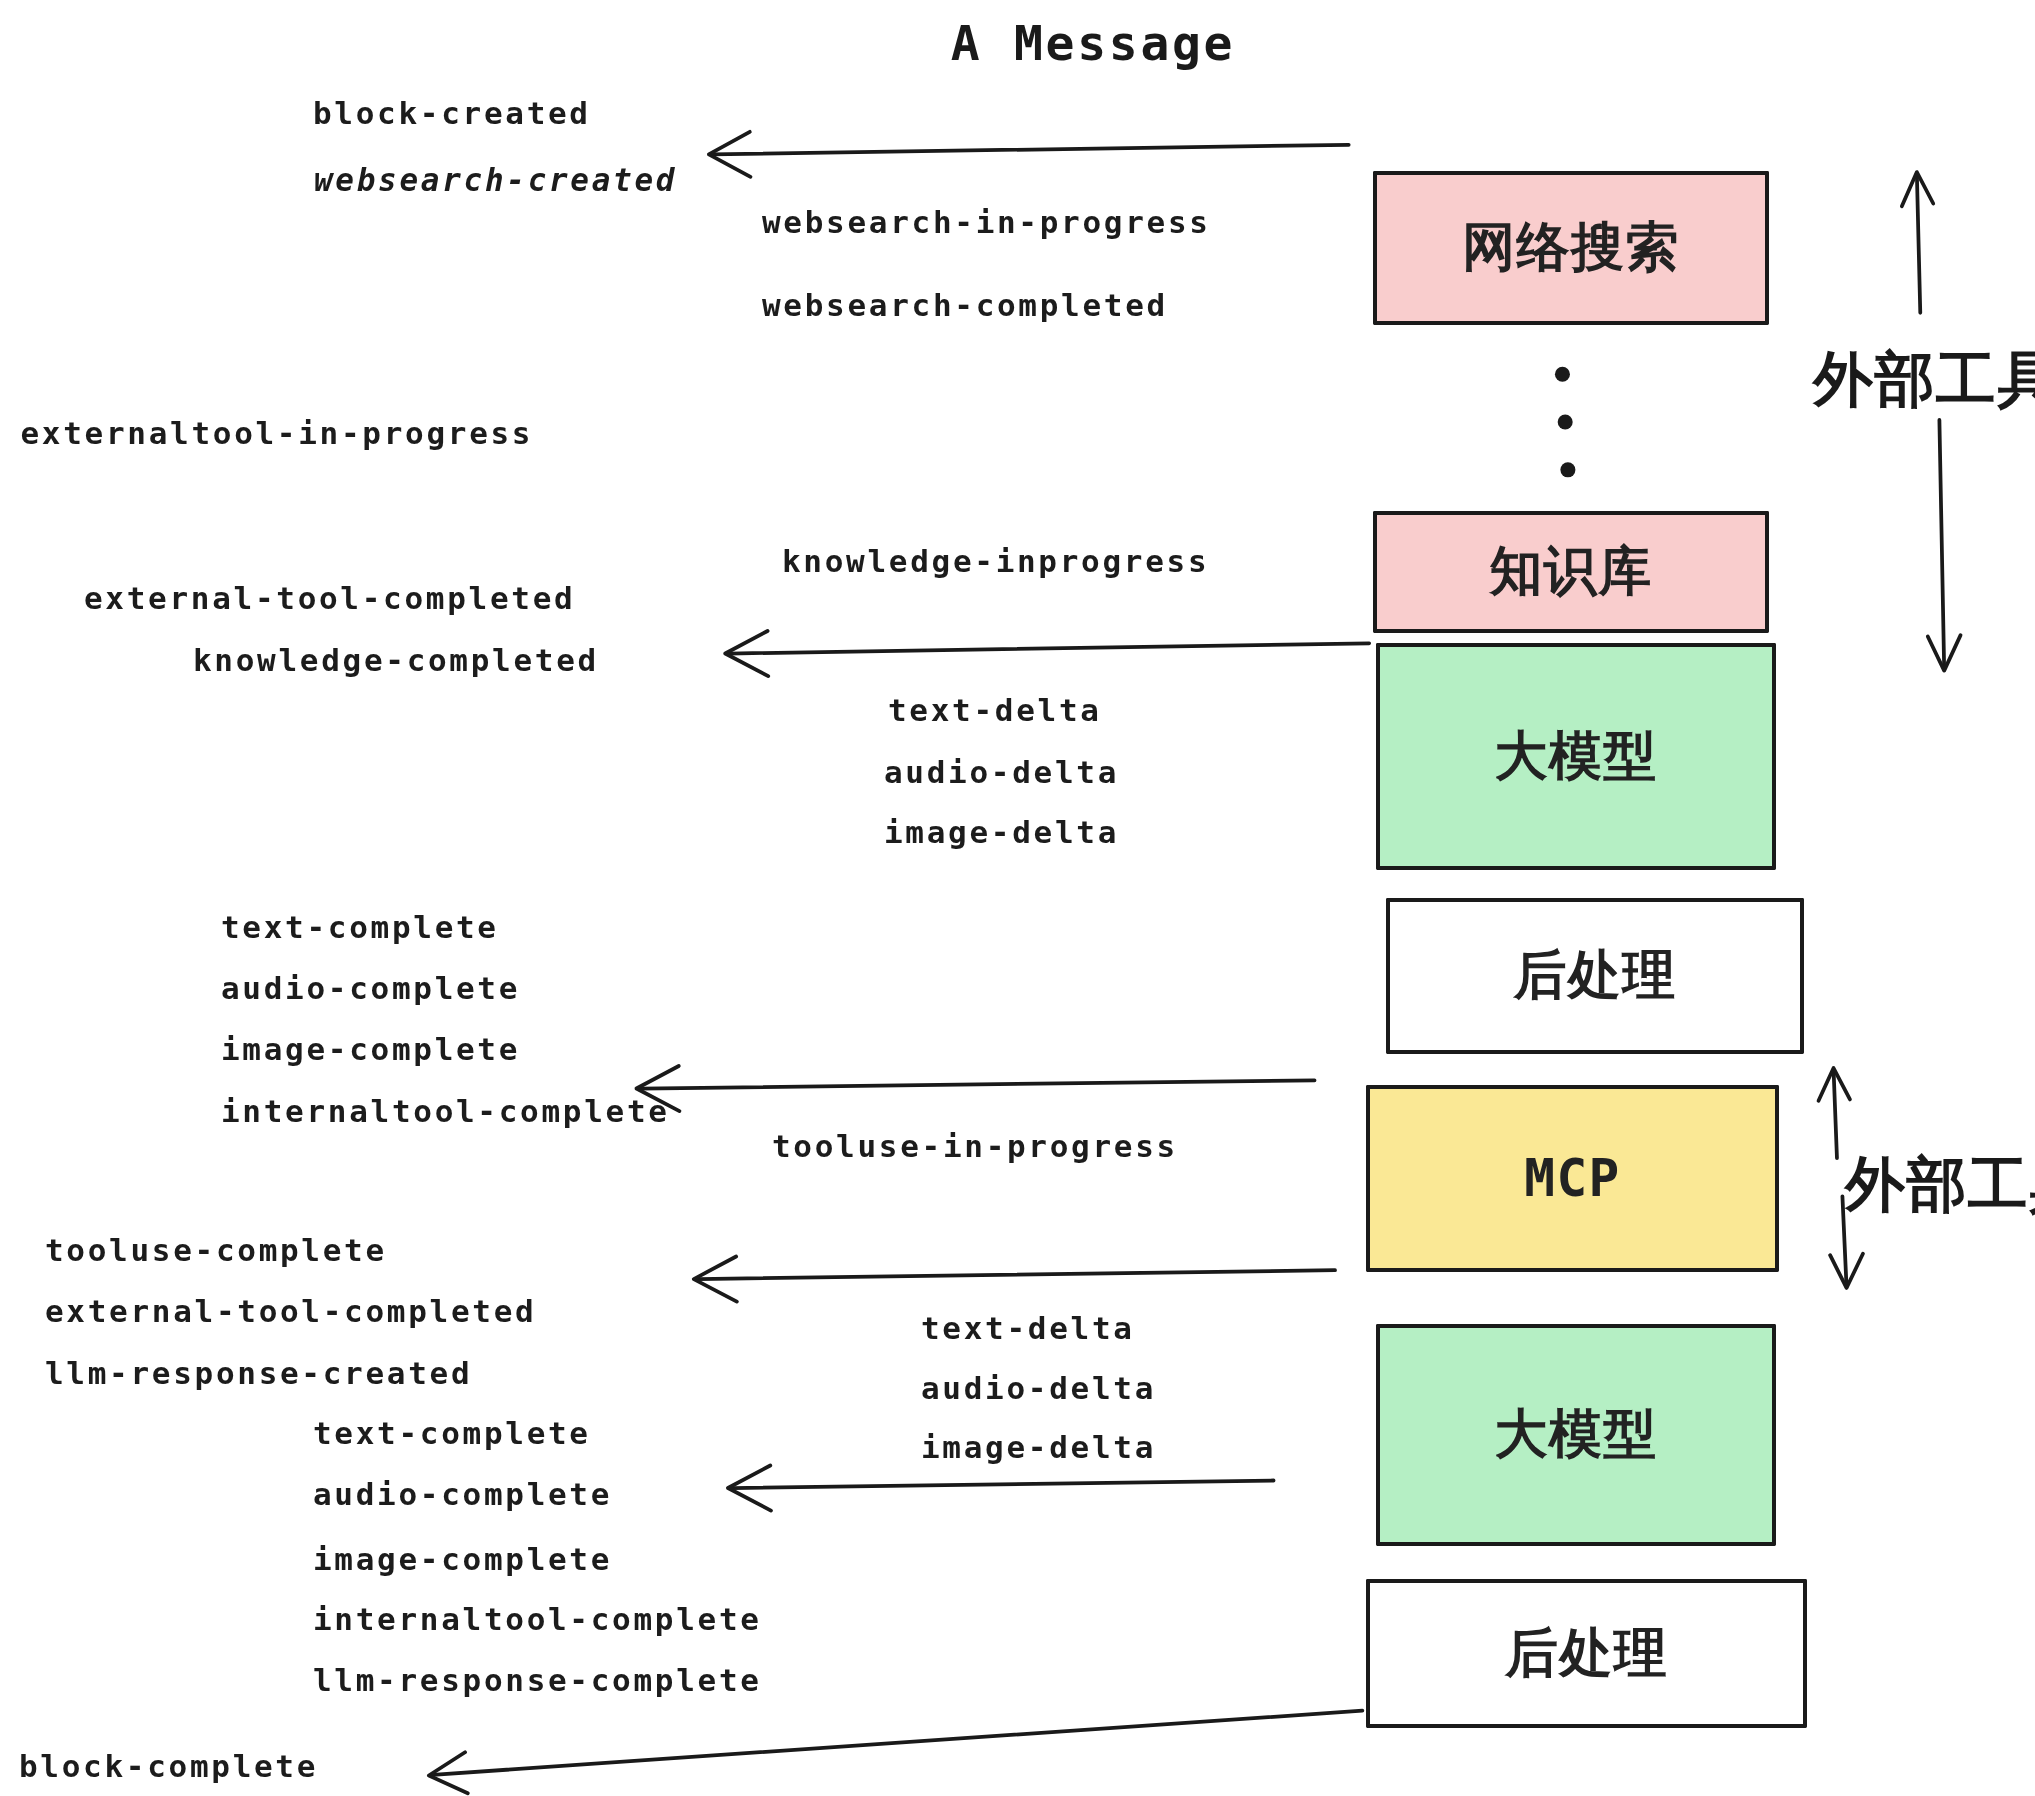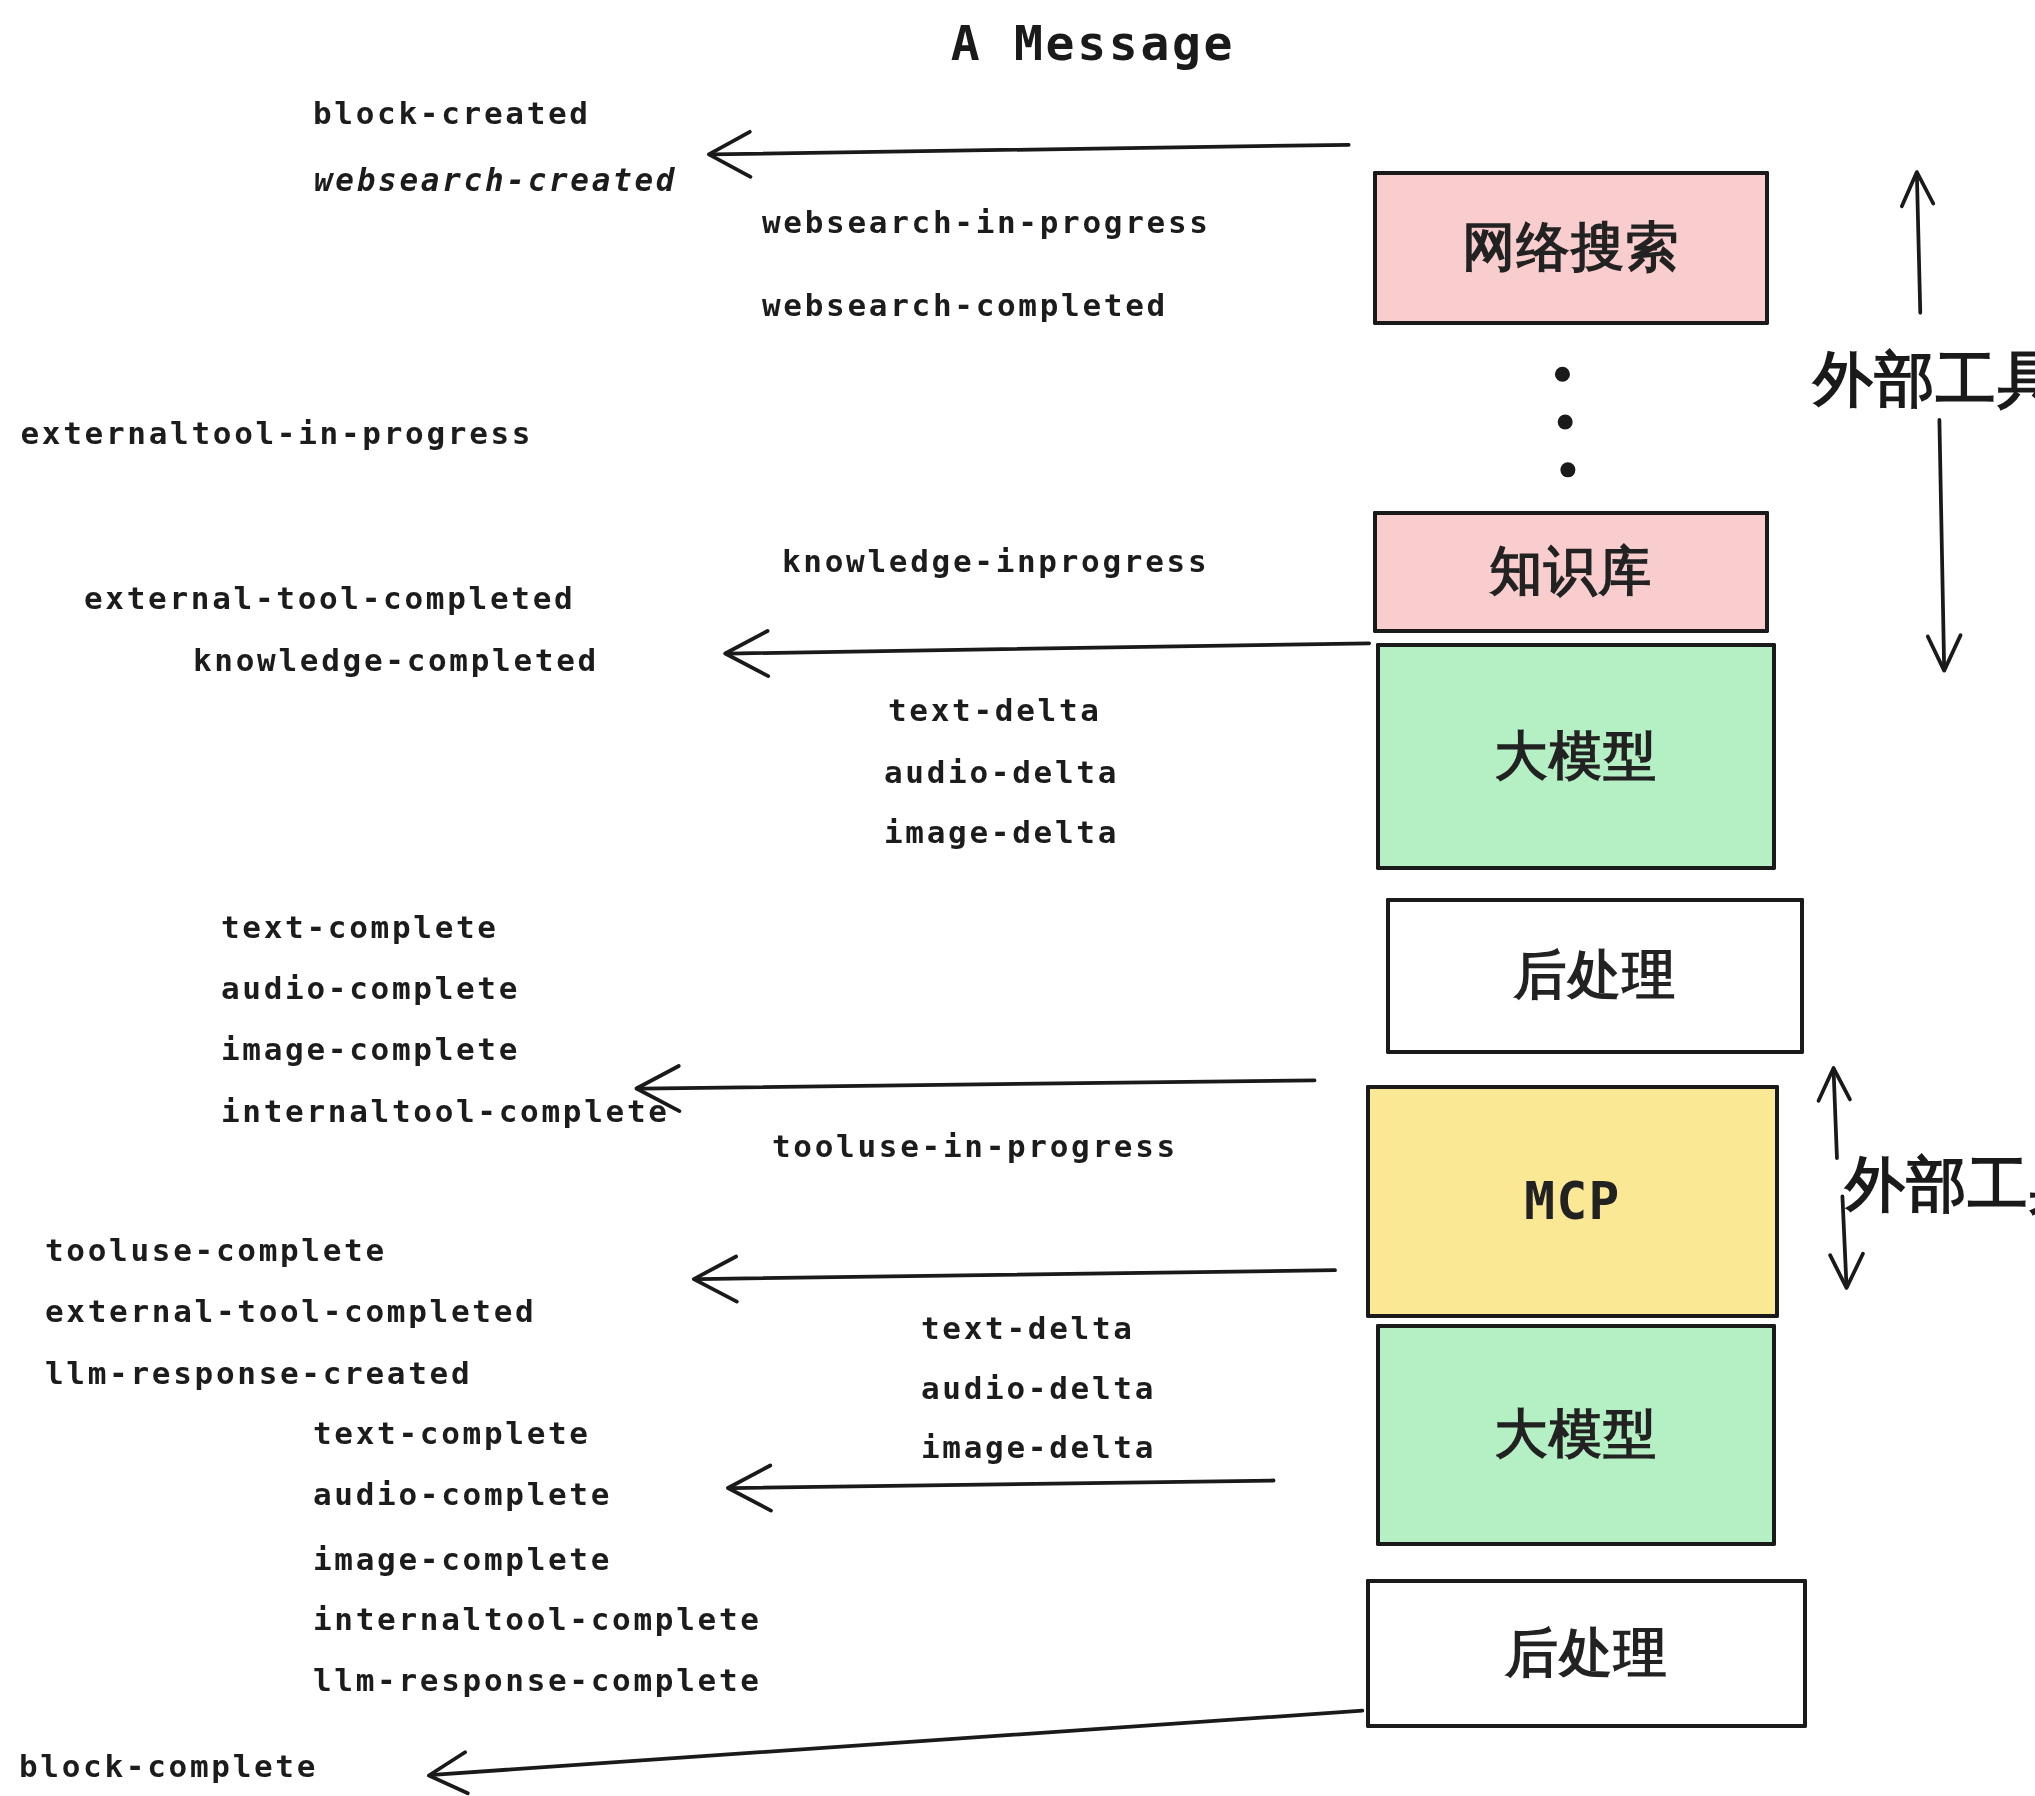--- a/index.html
+++ b/index.html
@@ -176,21 +176,21 @@
   </div>
   <div class="box" style="left: 1373px; top: 511px; width: 396px; height: 122px; background-color: rgb(249, 205, 205);">
     <span class="box-label">知识库</span>
   </div>
   <div class="box" style="left: 1376px; top: 643px; width: 400px; height: 227px; background-color: rgb(181, 239, 196);">
     <span class="box-label">大模型</span>
   </div>
   <div class="box" style="left: 1386px; top: 898px; width: 418px; height: 156px; background-color: rgb(255, 255, 255);">
     <span class="box-label">后处理</span>
   </div>
-  <div class="box" style="left: 1366px; top: 1085px; width: 413px; height: 233px; background-color: rgb(250, 232, 149);">
+  <div class="box" style="left: 1366px; top: 1085px; width: 413px; height: 187px; background-color: rgb(250, 232, 149);">
     <span class="box-label mono">MCP</span>
   </div>
   <div class="box" style="left: 1376px; top: 1324px; width: 400px; height: 222px; background-color: rgb(181, 239, 196);">
     <span class="box-label">大模型</span>
   </div>
   <div class="box" style="left: 1366px; top: 1579px; width: 441px; height: 149px; background-color: rgb(255, 255, 255);">
     <span class="box-label">后处理</span>
   </div>
 
   <div class="side-note" style="left:1813px;top:340px;">外部工具</div>

